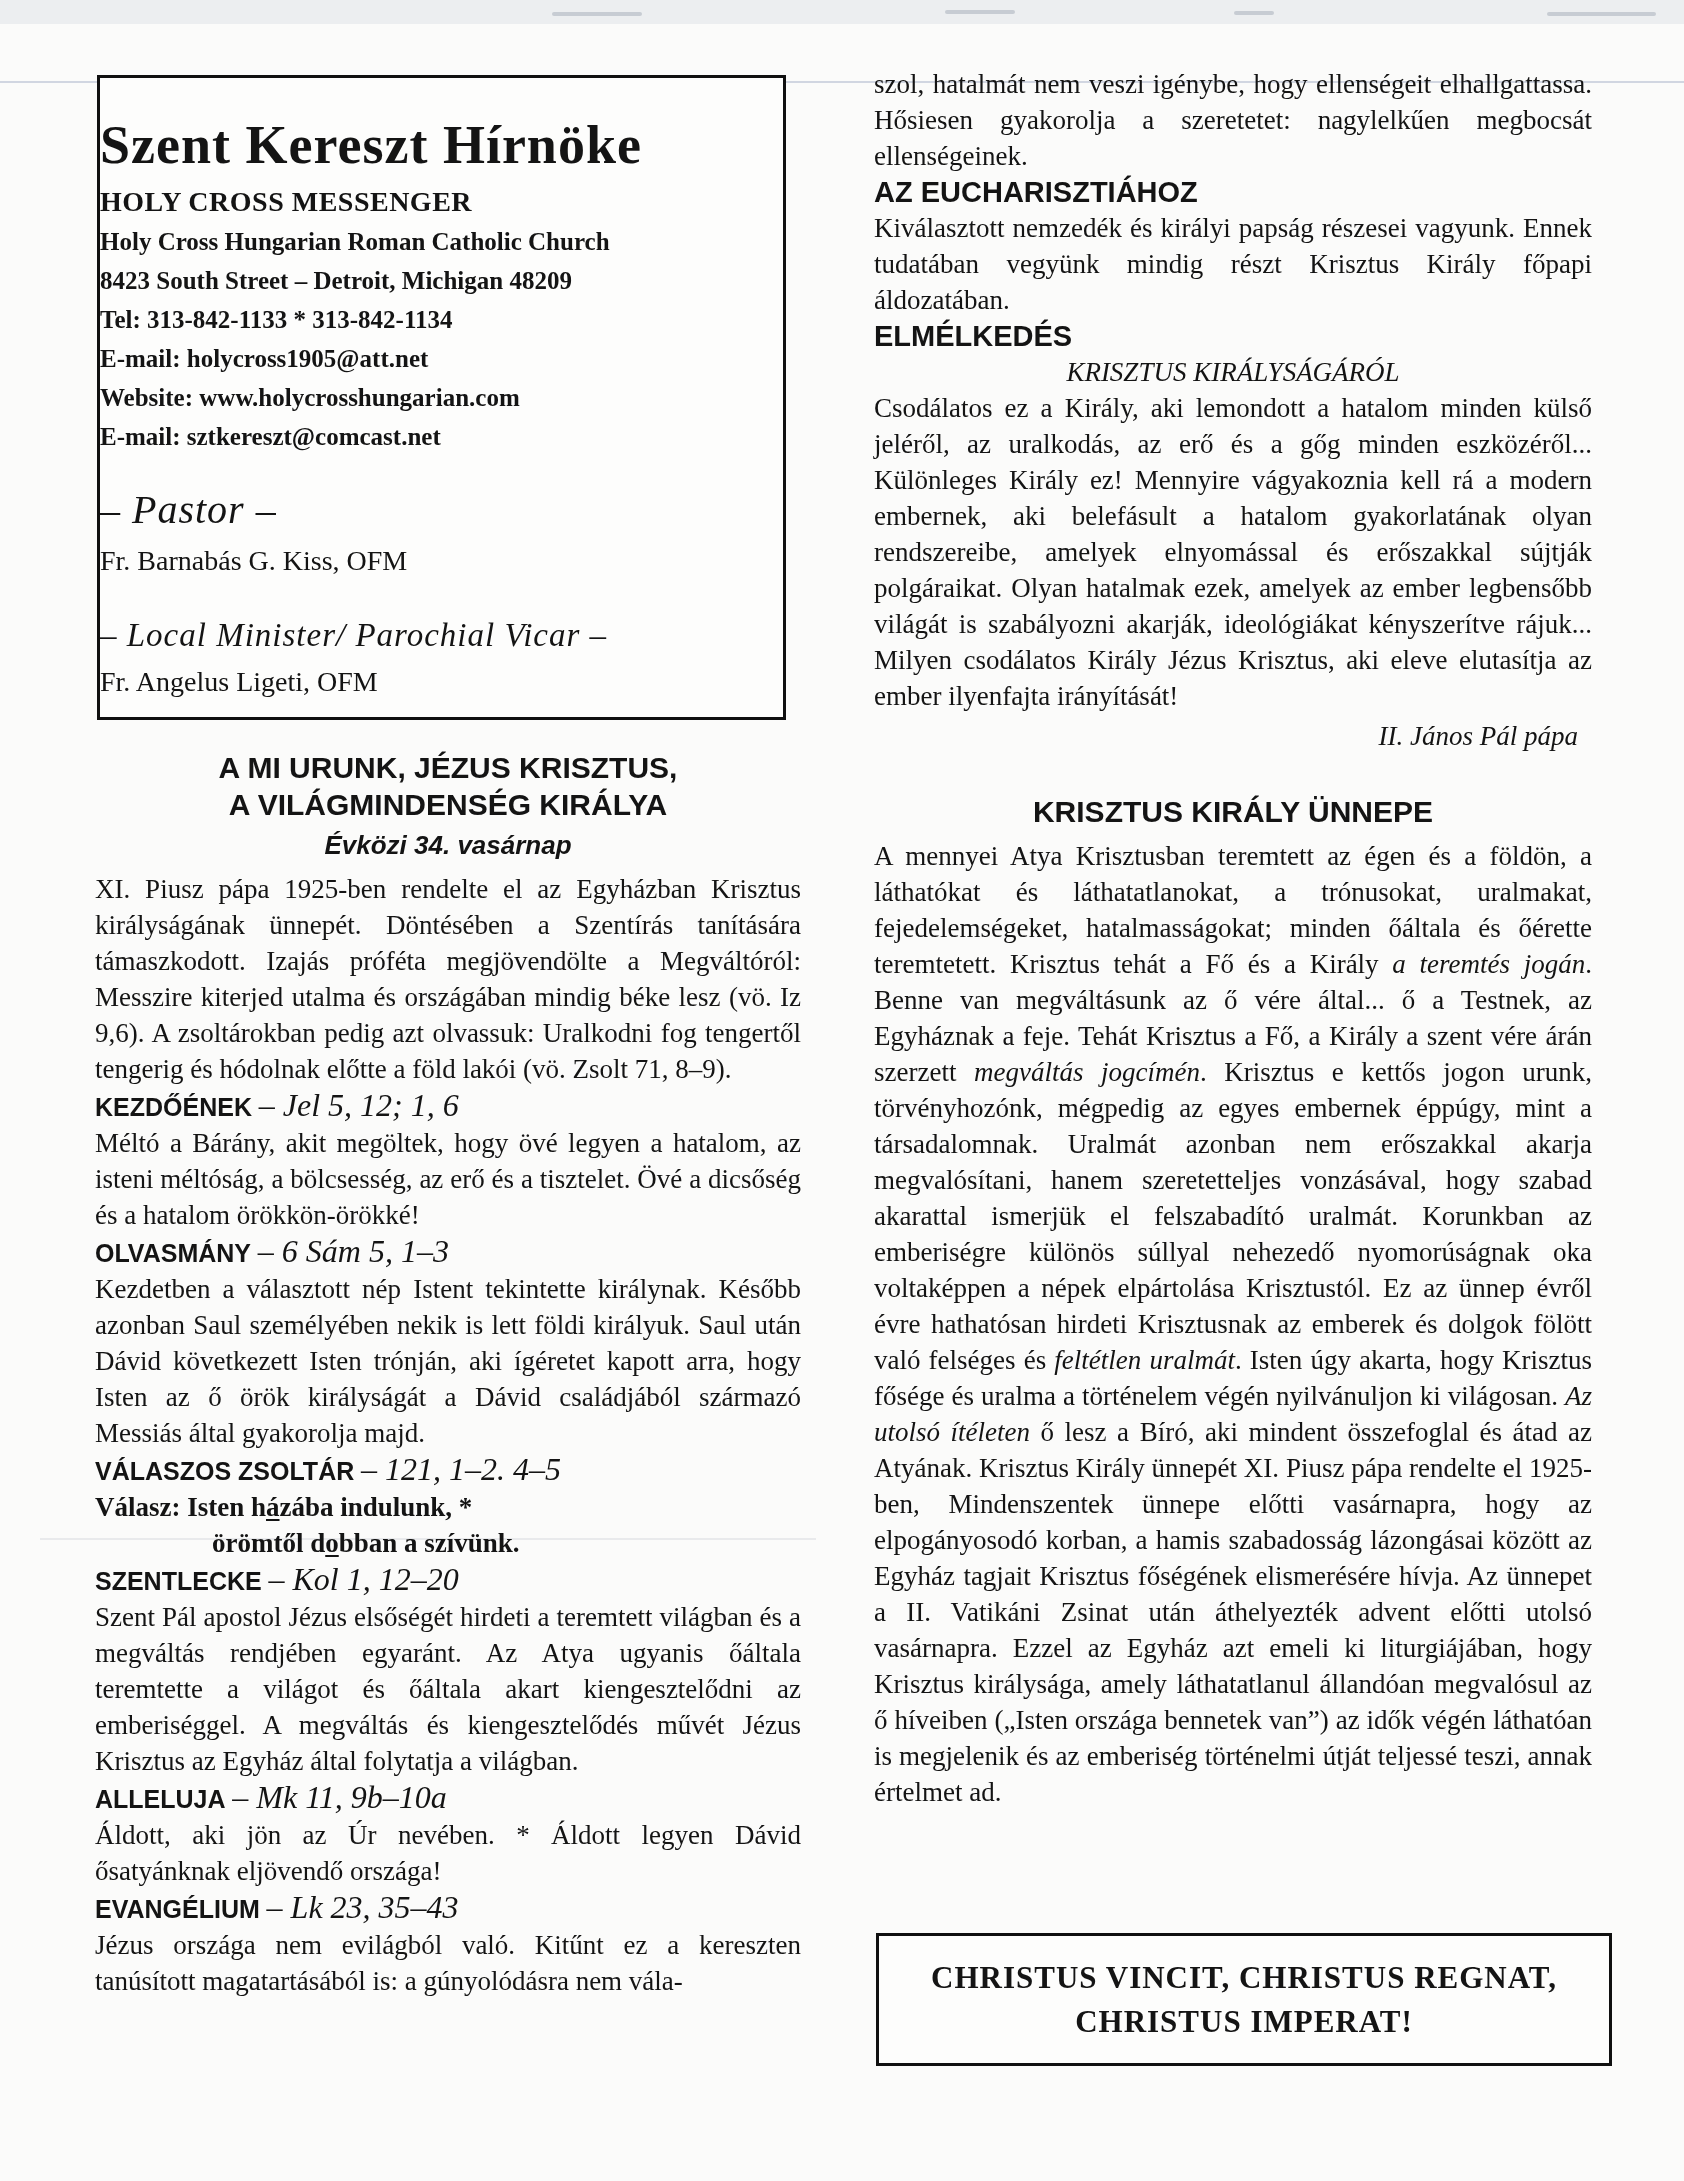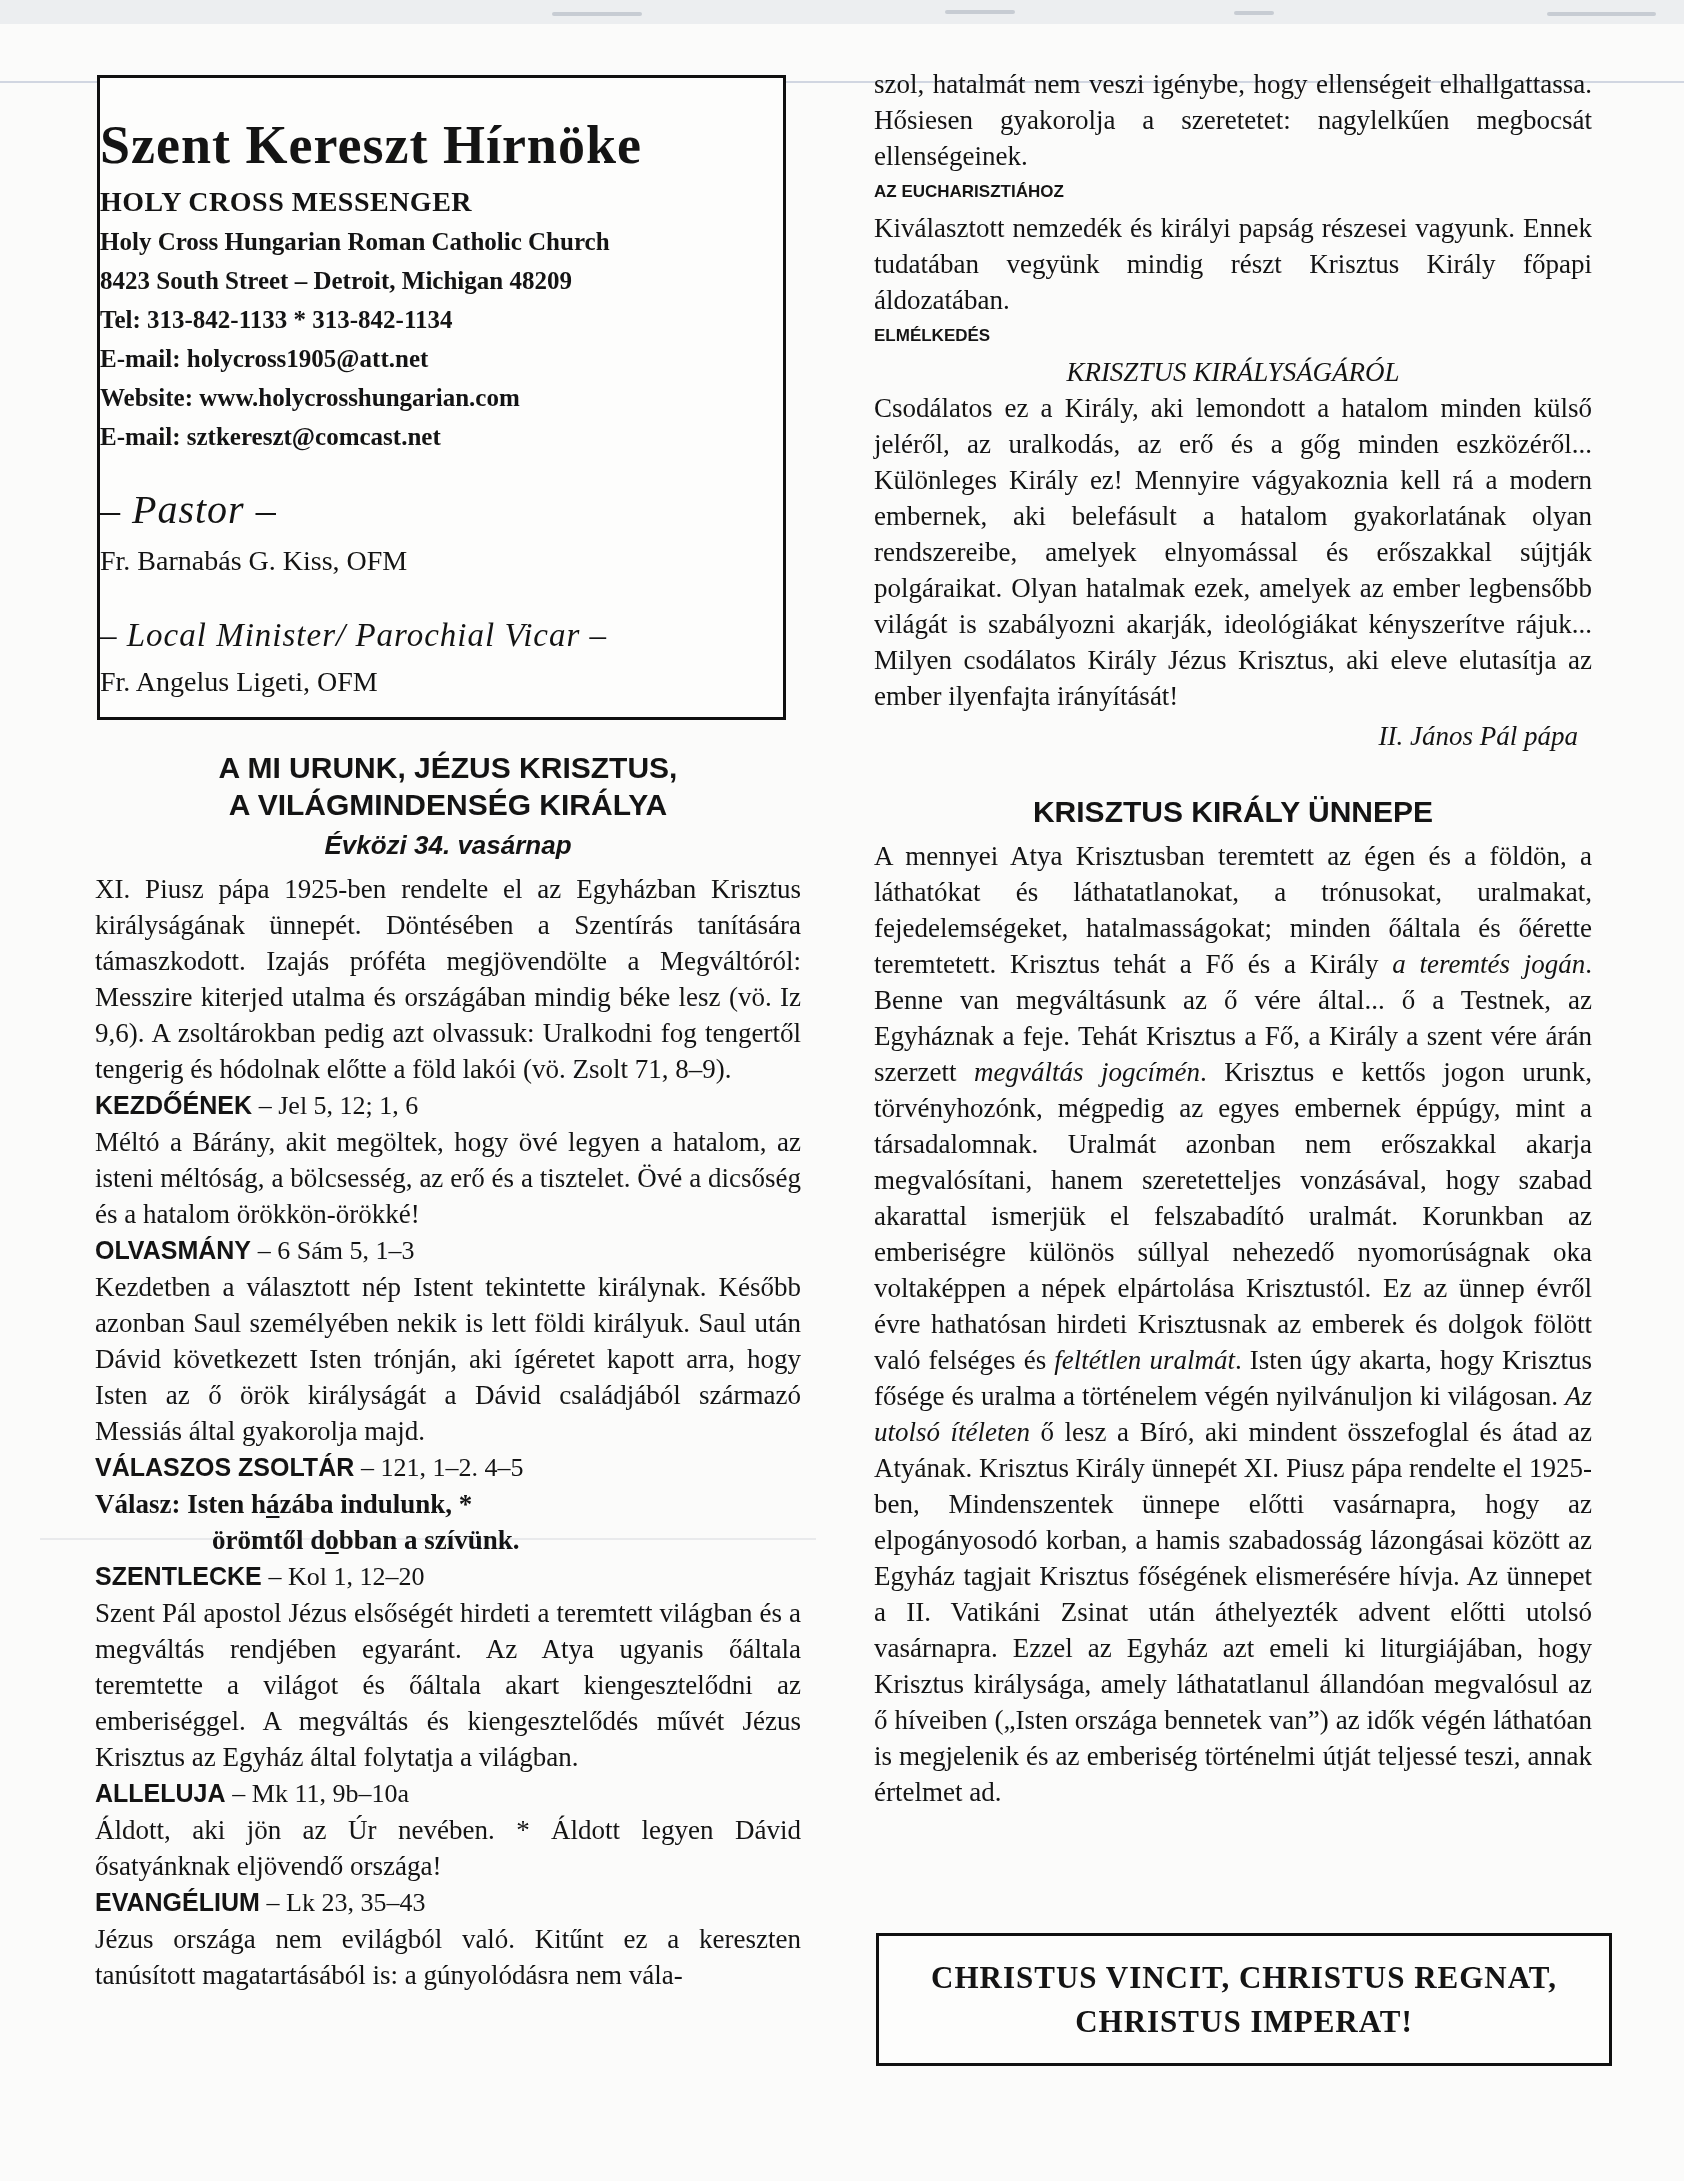--- a/index.html
+++ b/index.html
@@ -37,27 +37,27 @@
   .col{position:absolute;width:706px;font-size:27px;line-height:36px;text-align:justify;}
   .left-col{left:95px;top:749px;}
   .right-col{left:874px;top:66px;width:718px;}
   .col p{margin:0;}
 
   .lc-title{font-family:"Liberation Sans", sans-serif;font-weight:bold;font-size:30px;line-height:37px;text-align:center;margin:0;}
   .lc-subtitle{font-family:"Liberation Sans", sans-serif;font-weight:bold;font-style:italic;font-size:26px;text-align:center;margin:4px 0 8px 0;}
 
   .sect-head{margin:0;}
   .sect-label{font-family:"Liberation Sans", sans-serif;font-weight:bold;font-size:25px;}
-  .sect-ref{font-size:26px;}
+  .sect-ref{font-style:italic;font-size:32px;}
   .resp{font-weight:bold;text-align:left;}
   .resp2{padding-left:117px;}
   .un{text-decoration:underline;text-underline-offset:3px;}
   .it{font-style:italic;}
 
-  .rc-head{font-family:"Liberation Sans", sans-serif;font-weight:bold;font-size:17px;margin:0;text-align:left;}
+  .rc-head{font-family:"Liberation Sans", sans-serif;font-weight:bold;font-size:29px;margin:0;text-align:left;}
   .rc-med-title{font-style:italic;font-size:27px;text-align:center;margin:0;}
   .rc-attrib{font-style:italic;text-align:right;margin:4px 14px 0 0 !important;}
   .rc-feast-title{font-family:"Liberation Sans", sans-serif;font-weight:bold;font-size:30px;text-align:center;margin:40px 0 8px 0 !important;}
 
   
   .motto{
     position:absolute;left:876px;top:1933px;width:736px;height:133px;
     border:3px solid #101010;background:#fdfdfc;box-sizing:border-box;
     display:flex;flex-direction:column;justify-content:center;align-items:center;
   }

